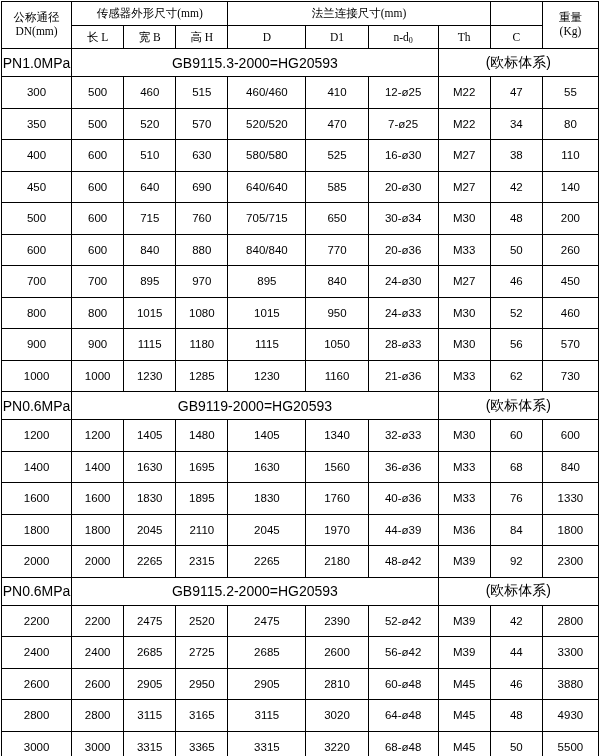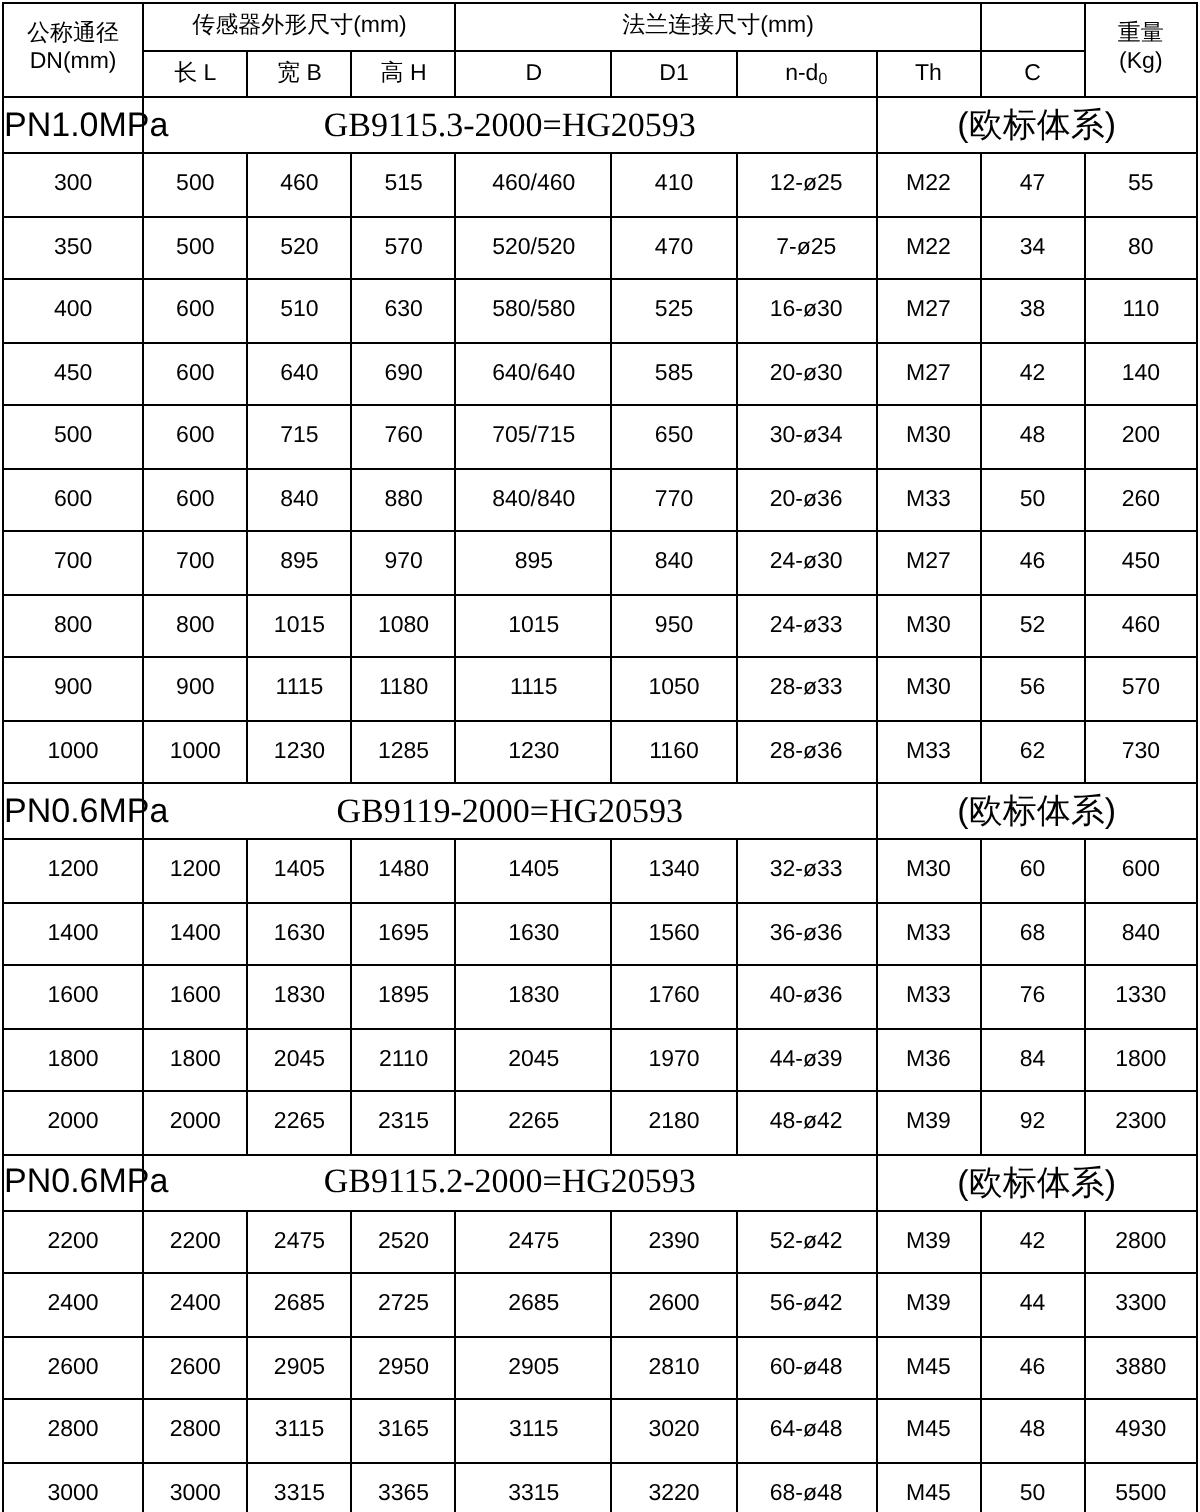--- a/index.html
+++ b/index.html
@@ -25,36 +25,36 @@
     border: 1px solid #000000;
     text-align: center;
     vertical-align: middle;
     padding: 0;
     font-weight: normal;
   }
   .hdr-cell {
     font-size: 11.5px;
     line-height: 1.25;
     height: 22px;
+    font-family: Liberation Serif, serif;
   }
   .hdr-top td { height: 23px; }
   .hdr-sub td { height: 22px; }
   .row-data td { height: 30.5px; font-size: 11.5px; }
   .row-sec td {
     height: 27px;
-    font-size: 17px;
+    font-size: 14px;
   }
   .sec-label {
     text-align: left;
     padding-left: 6px;
   }
   .sec-std {
     text-align: left;
     padding-left: 6px;
-    font-family: Liberation Serif, serif;
   }
   .sec-sys {
     text-align: right;
     padding-right: 8px;
   }
   .nowrap { white-space: nowrap; }
   sub {
     font-size: 8px;
     vertical-align: baseline;
     position: relative;
@@ -217,21 +217,21 @@
         <td>56</td>
         <td>570</td>
       </tr>
       <tr class="row-data">
         <td>1000</td>
         <td>1000</td>
         <td>1230</td>
         <td>1285</td>
         <td>1230</td>
         <td>1160</td>
-        <td>28-ø36</td>
+        <td>21-ø36</td>
         <td>M33</td>
         <td>62</td>
         <td>730</td>
       </tr>
       <tr class="row-sec">
         <td class="sec-label nowrap">PN0.6MPa</td>
         <td colspan="6" class="sec-std nowrap">GB9119-2000=HG20593</td>
         <td colspan="3" class="sec-sys nowrap">(欧标体系)</td>
       </tr>
       <tr class="row-data">

